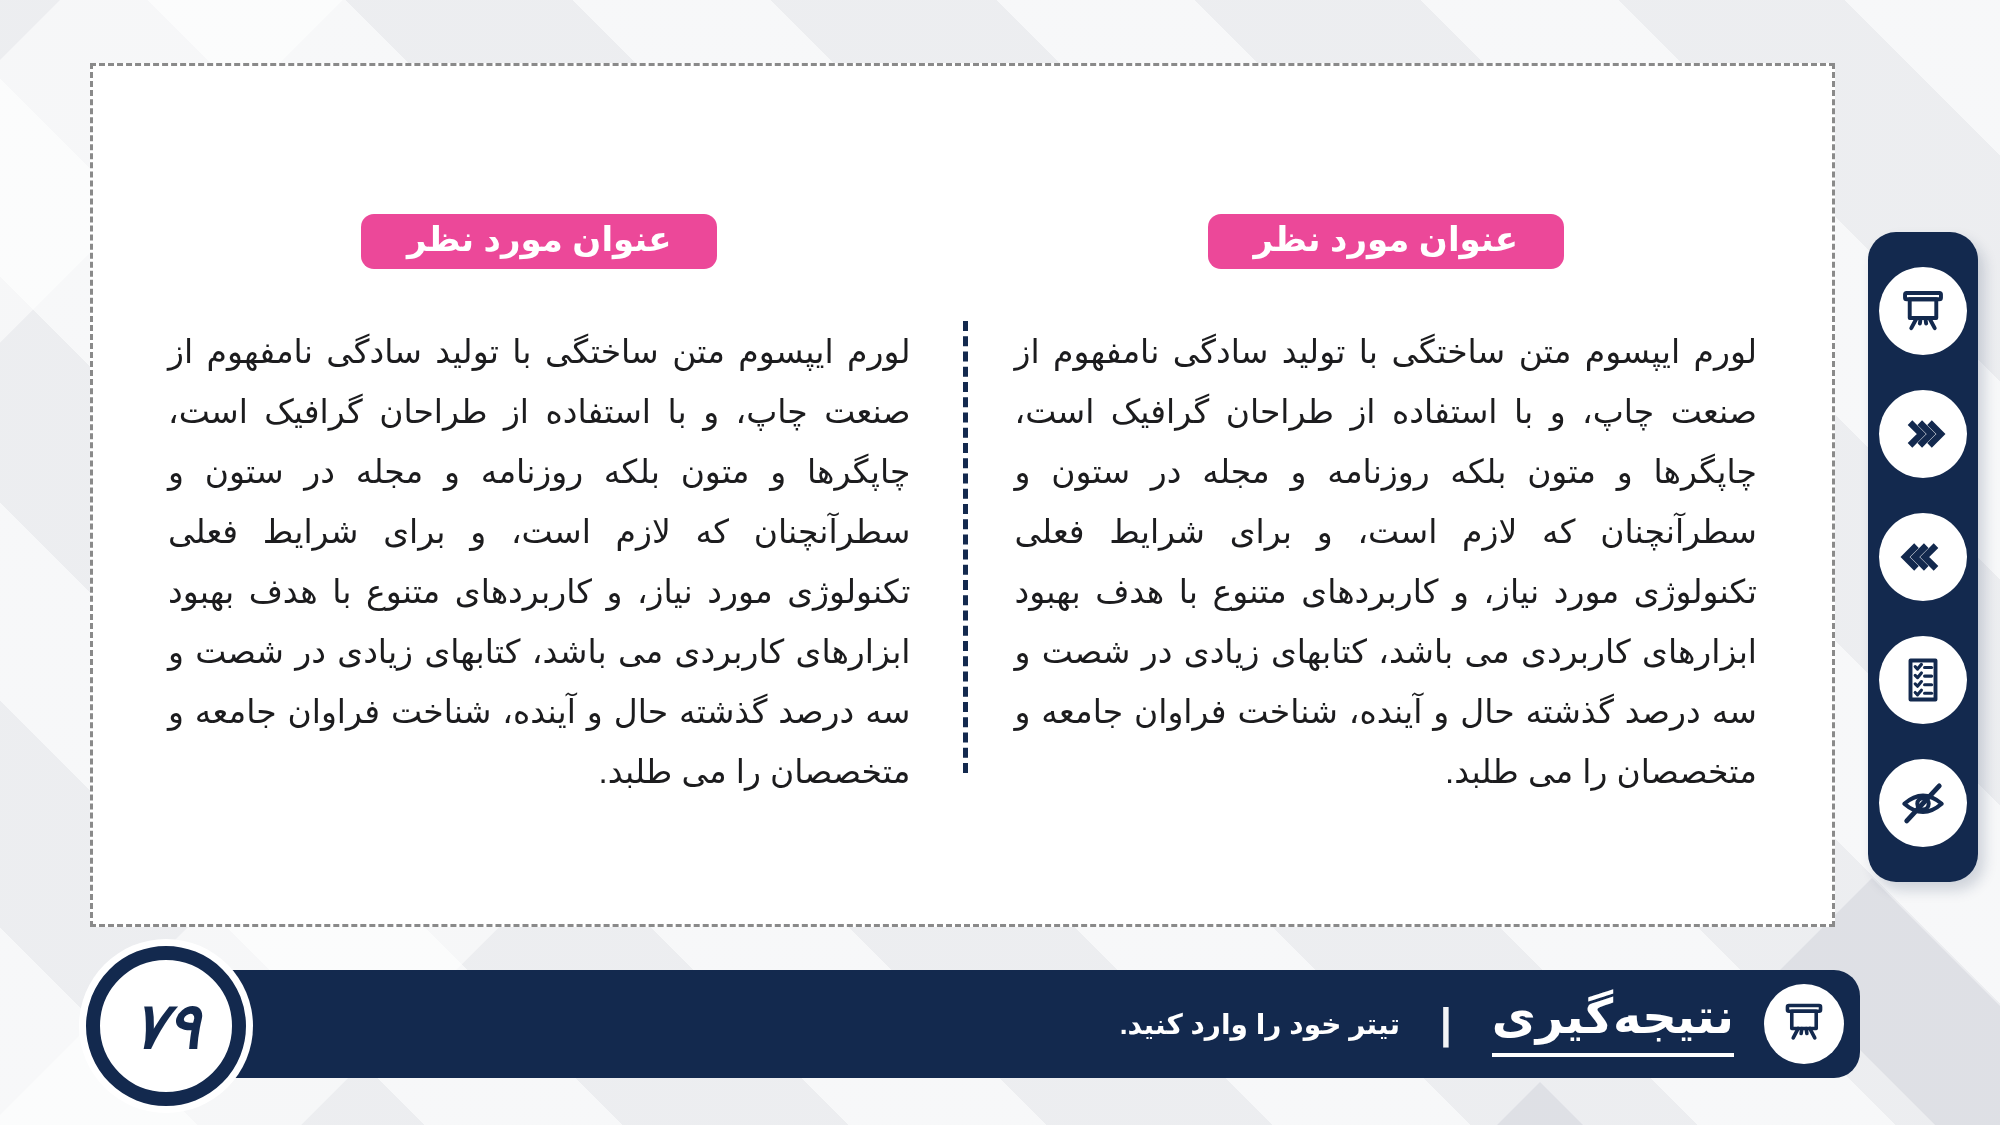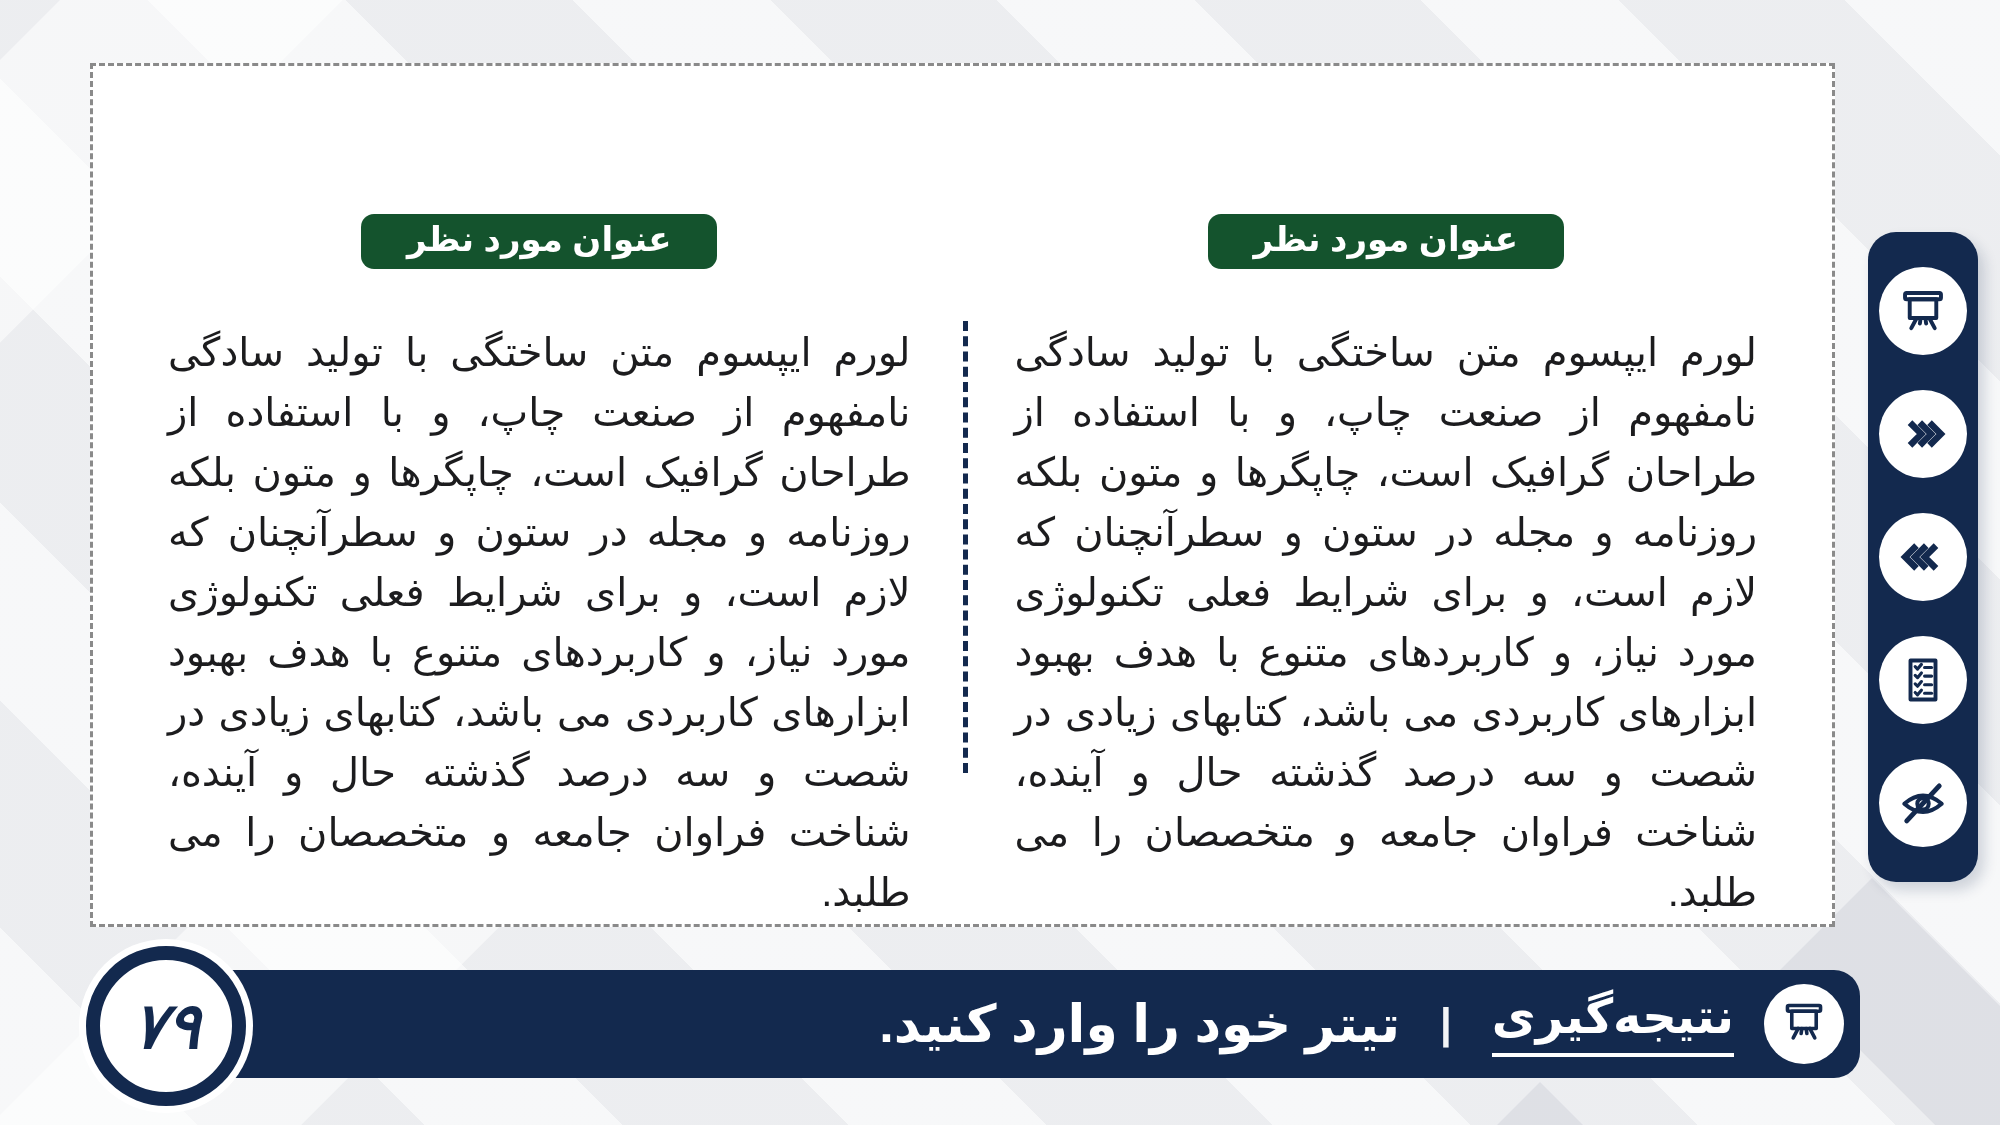--- a/index.html
+++ b/index.html
@@ -47,33 +47,33 @@
     flex:1 1 0;
     box-sizing:border-box;
     padding-top:148px;
   }
   .column-first{padding-right:75px;padding-left:52px;}   
   .column-second{padding-right:52px;padding-left:75px;}  
   .title-badge{
     display:block;
     margin:0 auto;
     width:-moz-fit-content;width:fit-content;
-    background:#14532d;
+    background:#ec4899;
     color:#ffffff;
     font-size:34px;font-weight:bold;
     padding:7px 46px 11px 46px;
     border-radius:13px;
     line-height:1.1;
     letter-spacing:0;
   }
   .body-text{
     margin-top:53px;
     direction:rtl;
     text-align:justify;
-    font-size:40px;
+    font-size:33px;
     line-height:60px;
     color:#1c1c1e;
   }
   .dashed-divider{
     position:absolute;
     left:50%;top:255px;
     height:452px;width:0;
     border-left:5px dashed #13294e;
   }
 
@@ -122,21 +122,21 @@
     padding-bottom:10px;
     line-height:1.1;
     cursor:pointer;
   }
   .footer-separator{
     margin:0 40px;
     font-size:42px;font-weight:bold;
     opacity:0.95;
   }
   .footer-title-placeholder{
-    font-size:52px;font-weight:bold;
+    font-size:28px;font-weight:bold;
     cursor:text;
   }
 
   
   .page-number-badge{
     position:absolute;z-index:4;
     left:86px;top:946px;
     width:160px;height:160px;
     box-sizing:border-box;
     background:#ffffff;

